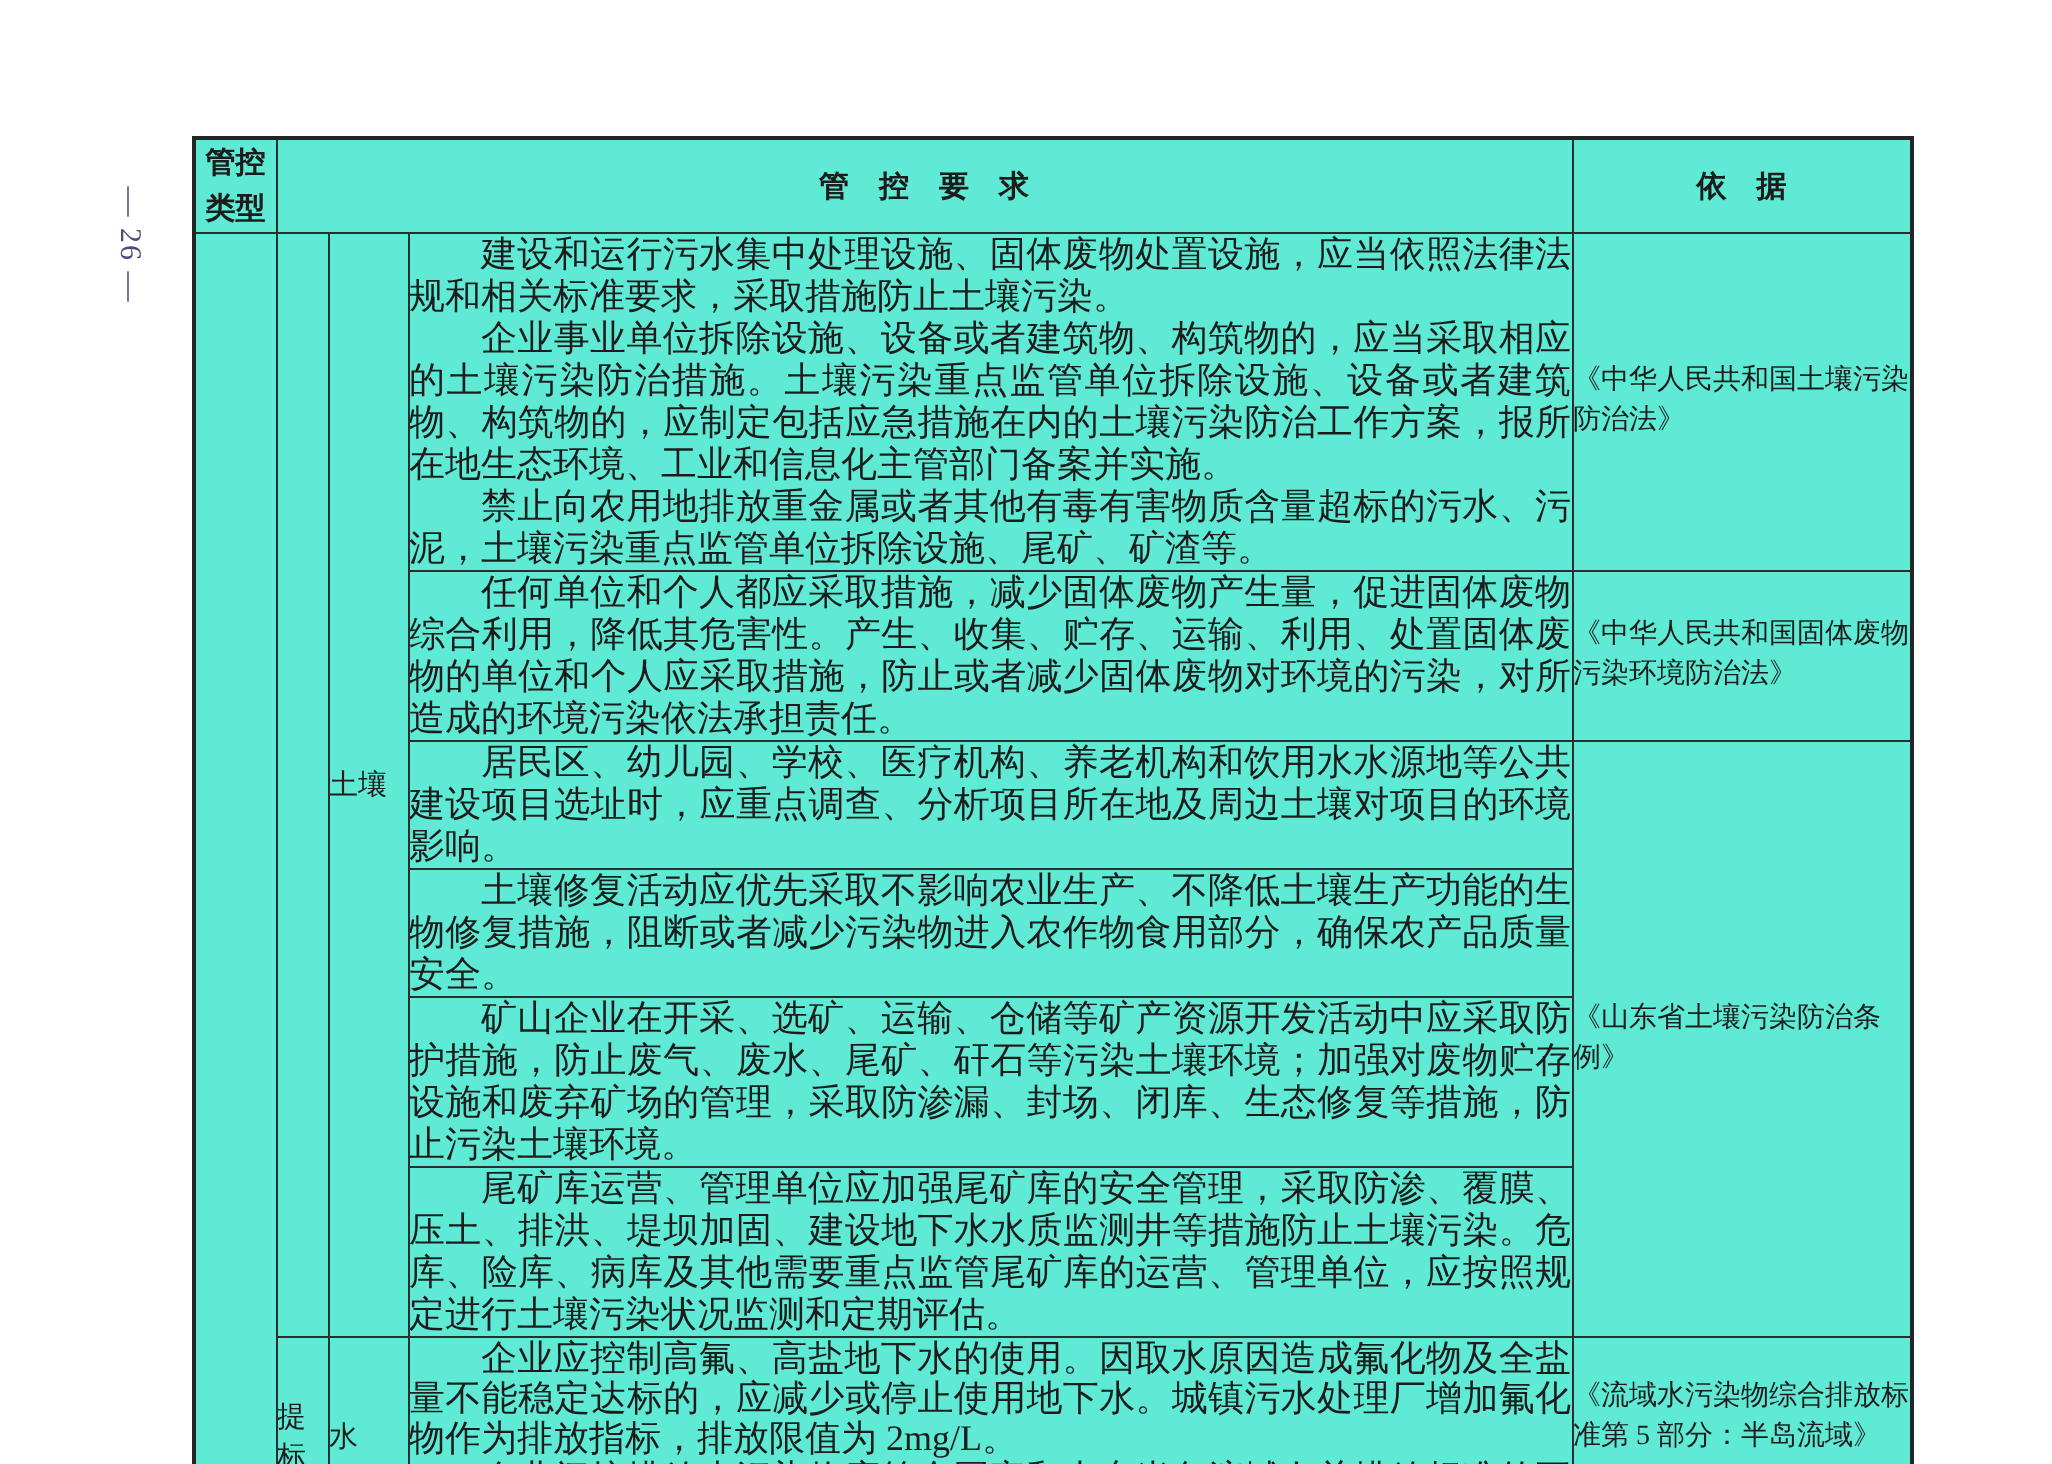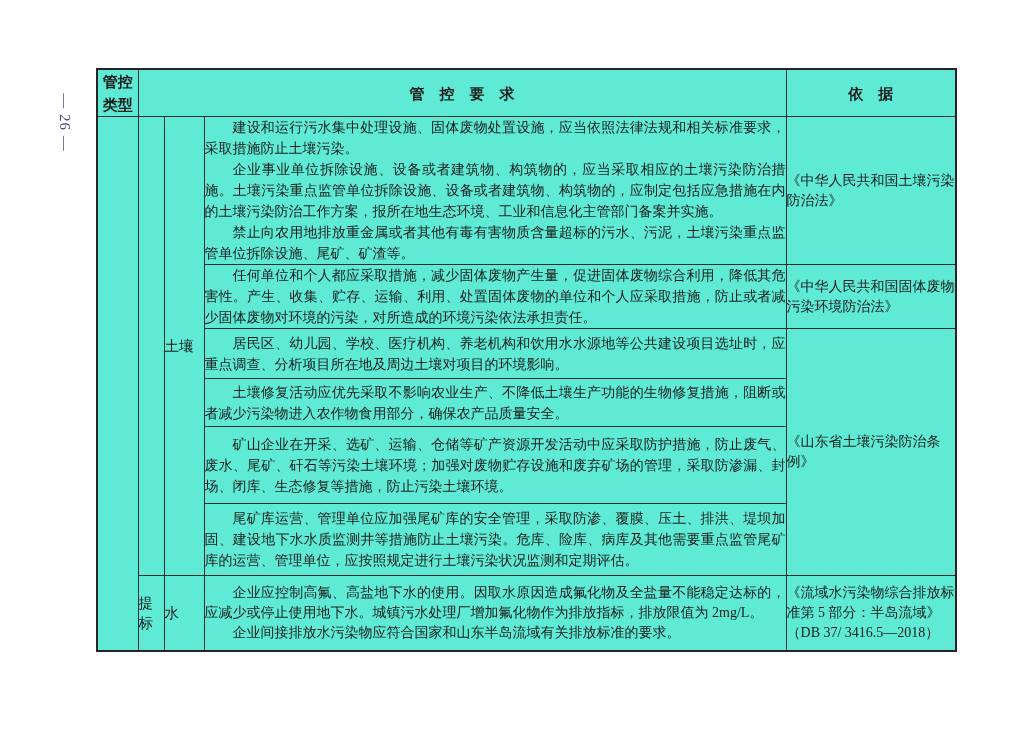--- a/index.html
+++ b/index.html
@@ -56,21 +56,21 @@
     color: #161616;
   }
   td.cat {
     text-align: left;
     font-size: 14.5px;
     line-height: 20px;
     padding: 0 2px;
   }
   td.req-cell {
     padding: 2px 7px;
-    font-size: 14px;
+    font-size: 18px;
     line-height: 21px;
     text-align: justify;
   }
   td.req-cell p {
     margin: 0;
     text-indent: 2em;
   }
   tr.r7 td.req-cell { line-height: 20px; }
   td.basis-cell {
     padding: 2px 6px;

